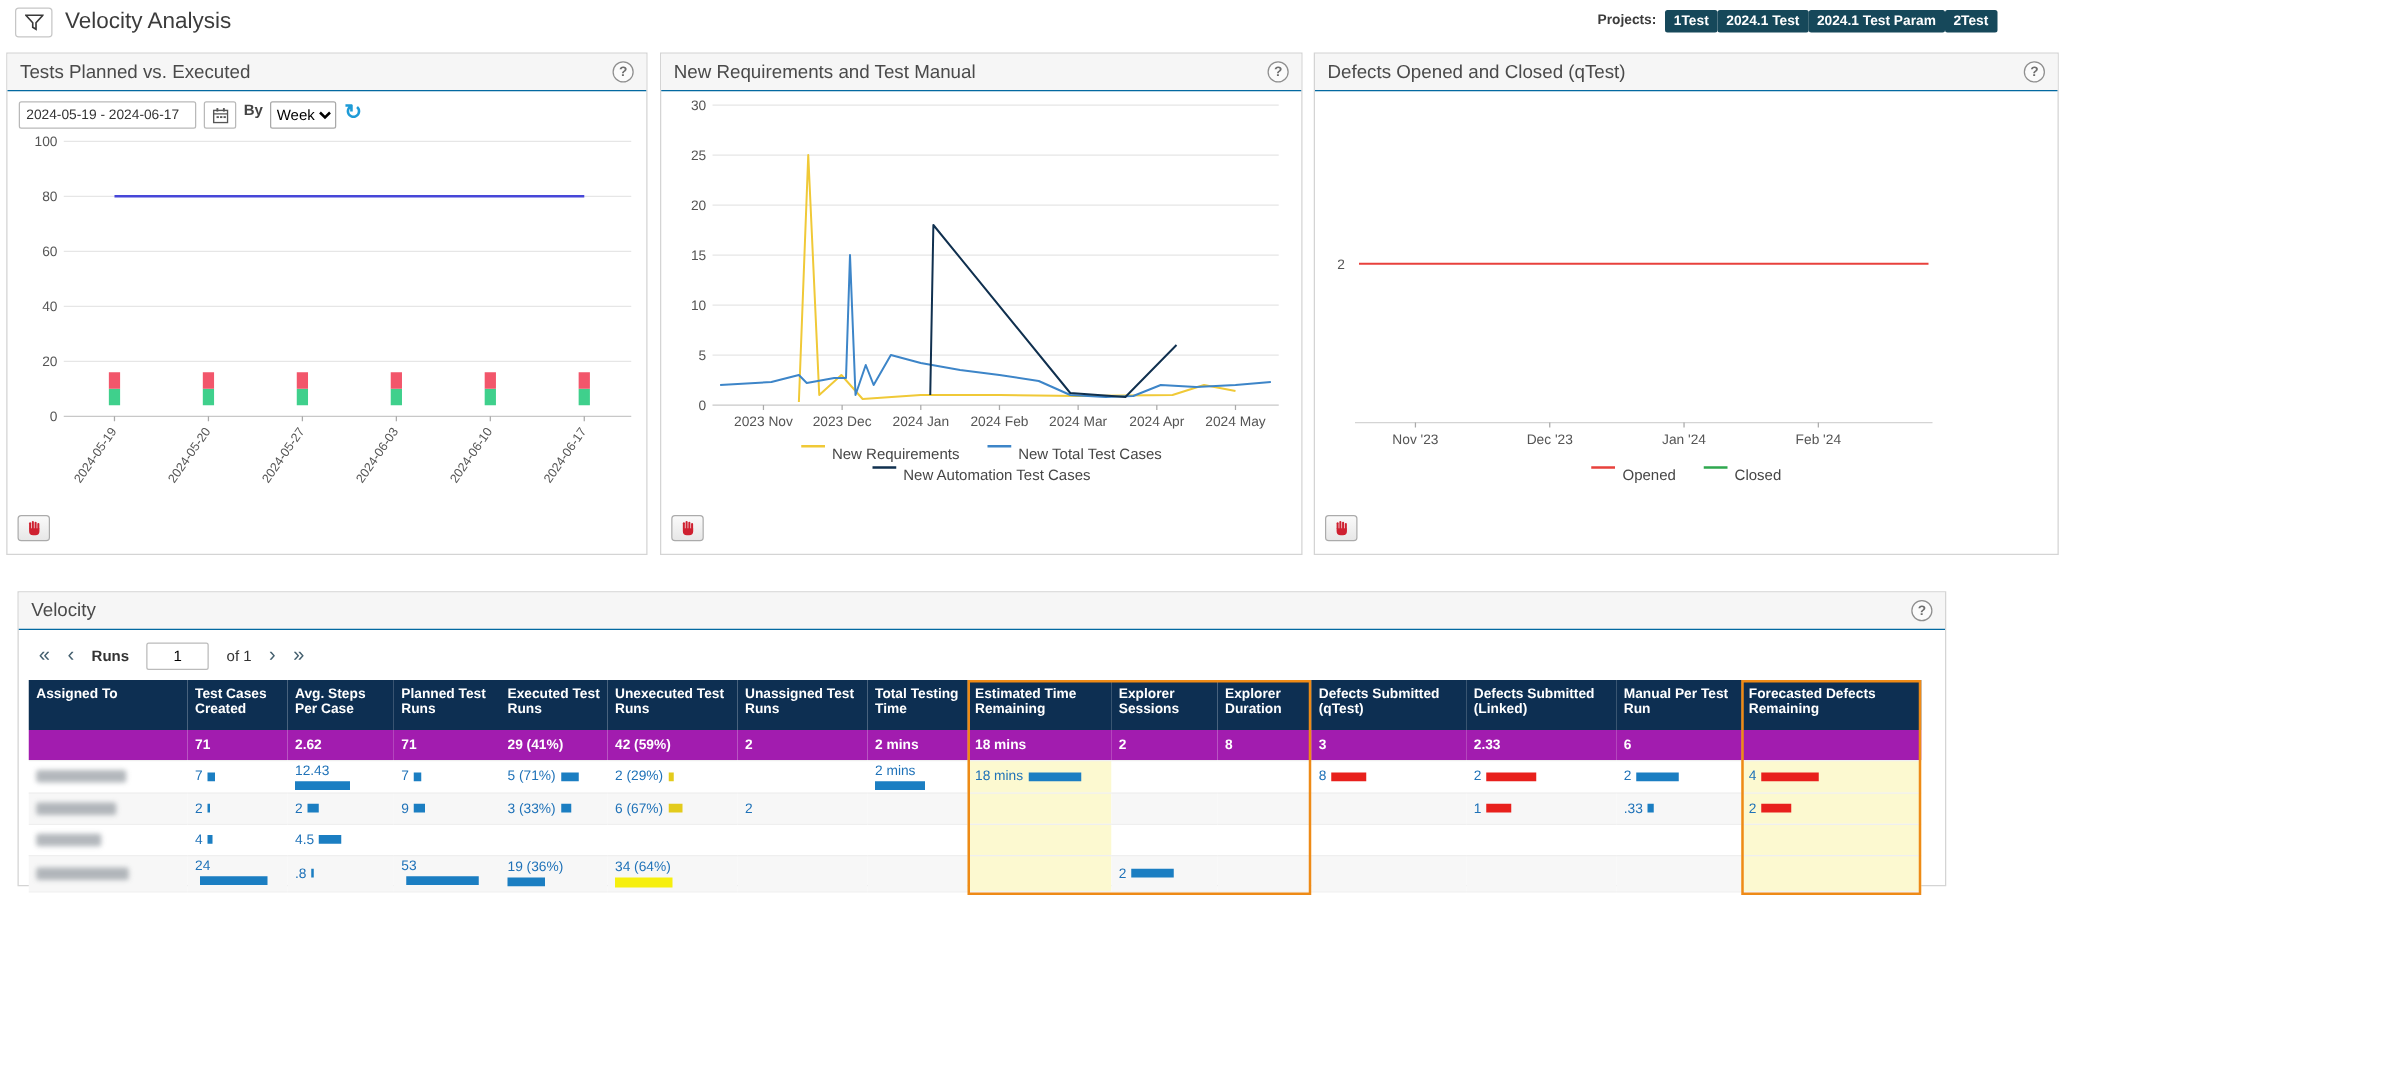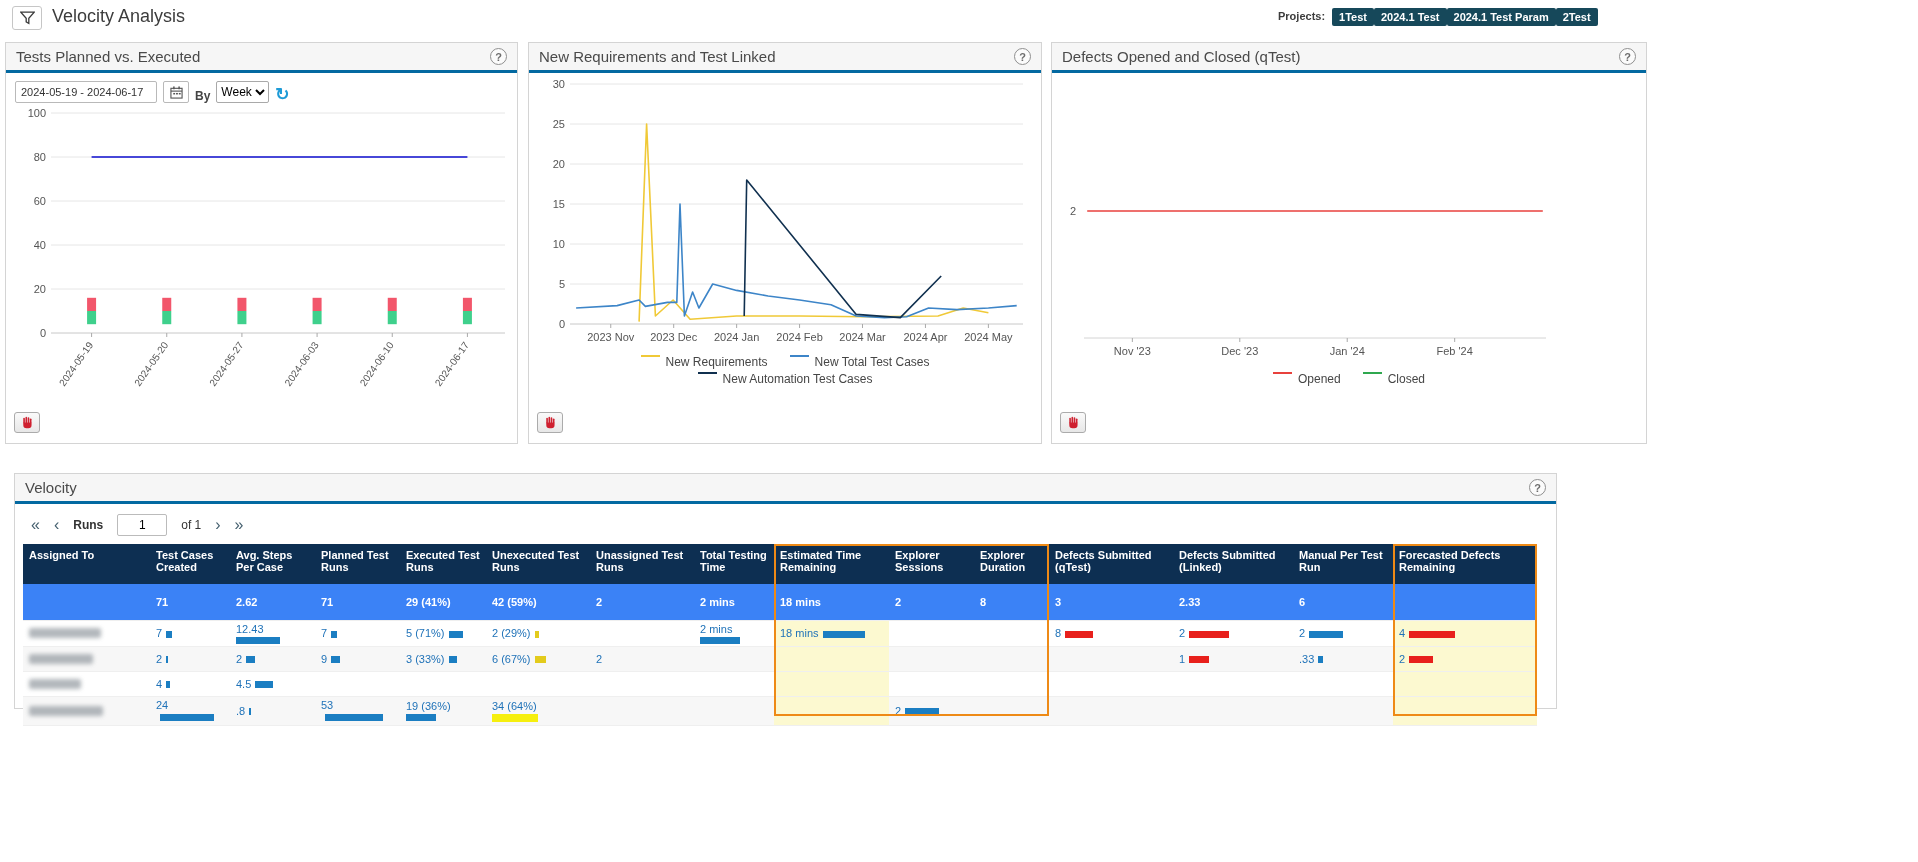--- a/index.html
+++ b/index.html
@@ -9,29 +9,29 @@
 
 .topbar{position:absolute;left:0;top:0;width:100%;height:38px}
 .filter-btn{position:absolute;left:12px;top:6px;width:30px;height:24px;background:#fff;border:1px solid #c6c6c6;border-radius:3px;display:flex;align-items:center;justify-content:center;cursor:pointer}
 .page-title{position:absolute;left:52px;top:6px;font-size:18px;font-weight:400;color:#3c3c3c}
 .projects{position:absolute;left:1278px;top:7px;display:flex;align-items:center;gap:5px}
 .projects-label{font-size:11px;font-weight:bold;color:#3c3c3c;margin-right:2px}
 .badge{background:#16485a;color:#fff;font-size:11px;font-weight:bold;padding:3px 7px;border-radius:2px;cursor:pointer}
 
 
 .panel{position:absolute;background:#fff;border:1px solid #d4d4d4}
-.panel-head{height:30px;background:#f6f6f6;border-bottom:3px solid #0369a1;display:flex;align-items:center;justify-content:space-between;padding:0 10px}
+.panel-head{height:30px;background:#f6f6f6;border-bottom:1px solid #0369a1;display:flex;align-items:center;justify-content:space-between;padding:0 10px}
 .panel-title{font-size:15px;font-weight:400;color:#4a4a4a}
 .help{width:17px;height:17px;border-radius:50%;border:1px solid #8f8f8f;background:#fbfbfb;color:#6d6d6d;font-size:11px;font-weight:bold;display:flex;align-items:center;justify-content:center;cursor:pointer}
 
 #panel1{left:5px;top:42px;width:513px;height:402px}
 #panel2{left:528px;top:42px;width:514px;height:402px}
 #panel3{left:1051px;top:42px;width:596px;height:402px}
 
-.controls{display:flex;align-items:flex-end;gap:6px;padding:8px 0 0 9px}
+.controls{display:flex;align-items:flex-start;gap:6px;padding:8px 0 0 9px}
 .date-input{width:142px;height:22px;border:1px solid #b9b9b9;border-radius:2px;font-size:11px;padding:0 5px;color:#333;font-family:"Liberation Sans",sans-serif}
 .cal-btn{width:26px;height:22px;border:1px solid #b9b9b9;border-radius:2px;background:#fff;display:flex;align-items:center;justify-content:center;cursor:pointer}
 .by-label{font-size:12px;font-weight:bold;color:#444}
 .interval-select{height:22px;font-size:12px;border:1px solid #a9a9a9;border-radius:2px;background:#fff;font-family:"Liberation Sans",sans-serif}
 .refresh-btn{background:none;border:none;color:#1e9bd7;font-size:17px;font-weight:bold;cursor:pointer;line-height:1}
 
 .chart-box{padding:2px 0 0 2px}
 .hand-btn{position:absolute;left:8px;bottom:10px;width:26px;height:21px;border:1px solid #ababab;border-radius:3px;background:linear-gradient(#fafafa,#e7e7e7);display:flex;align-items:center;justify-content:center;cursor:pointer}
 
 .legend{display:flex;flex-wrap:wrap;justify-content:center;column-gap:22px;row-gap:3px;margin:8px auto 0;max-width:420px}
@@ -42,21 +42,21 @@
 #velocity{left:14px;top:473px;width:1543px;height:236px}
 .pager{display:flex;align-items:center;gap:14px;padding:10px 0 8px 16px;font-size:12px;color:#333}
 .pg-ico{font-size:16px;color:#45606f;cursor:pointer;line-height:1;user-select:none}
 .pg-label{font-weight:bold}
 .page-input{width:50px;height:22px;border:1px solid #bbb;border-radius:2px;text-align:center;font-size:12px;font-family:"Liberation Sans",sans-serif}
 
 .table-wrap{position:relative;padding:0 8px}
 table{border-collapse:collapse;table-layout:fixed;font-size:11px}
 thead th{background:#0d2f52;color:#fff;font-weight:bold;text-align:left;vertical-align:top;padding:5px 6px;height:40px;line-height:12px}
 tbody td{padding:2px 6px;height:25px;border-bottom:1px solid #efefef;vertical-align:middle}
-tbody tr.sum td{background:#3b82f6;color:#fff;font-weight:bold;height:36px}
+tbody tr.sum td{background:#a21caf;color:#fff;font-weight:bold;height:24px}
 tbody tr:nth-child(odd):not(.sum) td{background:#f7f7f7}
 tbody tr:not(.sum) td.hl{background:#fcf9d0}
 .val{color:#1f72b8;font-size:11px}
 tr.sum .val{color:#fff;font-weight:bold}
 .bar{display:inline-block;height:7px;vertical-align:middle;margin-left:4px}
 .bar.blue{background:#1b7ec2}
 .bar.red{background:#e8201c}
 .bar.yellow{background:#e3cb1c}
 .bar.yellow_bright{background:#f6ef0e;height:8px}
 td.stack .bar{display:block;margin:2px 0 0 0}
@@ -152,21 +152,21 @@
         <rect x="8.2" y="1.6" width="2" height="7.5" rx="1"></rect>
         <rect x="10.9" y="3" width="2" height="6" rx="1"></rect>
         <path d="M2.8 8 h10.2 v3 a4 4 0 0 1 -4 4 h-2.2 a4 4 0 0 1 -4 -4 z"></path>
       </g>
     </svg>
   </button>
 </section>
 
 <section class="panel" id="panel2">
   <div class="panel-head">
-    <span class="panel-title">New Requirements and Test Linked</span>
+    <span class="panel-title">New Requirements and Test Manual</span>
     <span class="help">?</span>
   </div>
   <div class="chart-box" id="chart2"><svg viewBox="0 0 505 268" width="505" height="268">
         <line x1="39" y1="249" x2="492" y2="249" stroke="#c8c8c8"></line>
         <text x="34" y="253" text-anchor="end" fill="#555" font-size="11">0</text>
         <line x1="39" y1="209" x2="492" y2="209" stroke="#e6e6e6"></line>
         <text x="34" y="213" text-anchor="end" fill="#555" font-size="11">5</text>
         <line x1="39" y1="169" x2="492" y2="169" stroke="#e6e6e6"></line>
         <text x="34" y="173" text-anchor="end" fill="#555" font-size="11">10</text>
         <line x1="39" y1="129" x2="492" y2="129" stroke="#e6e6e6"></line>

